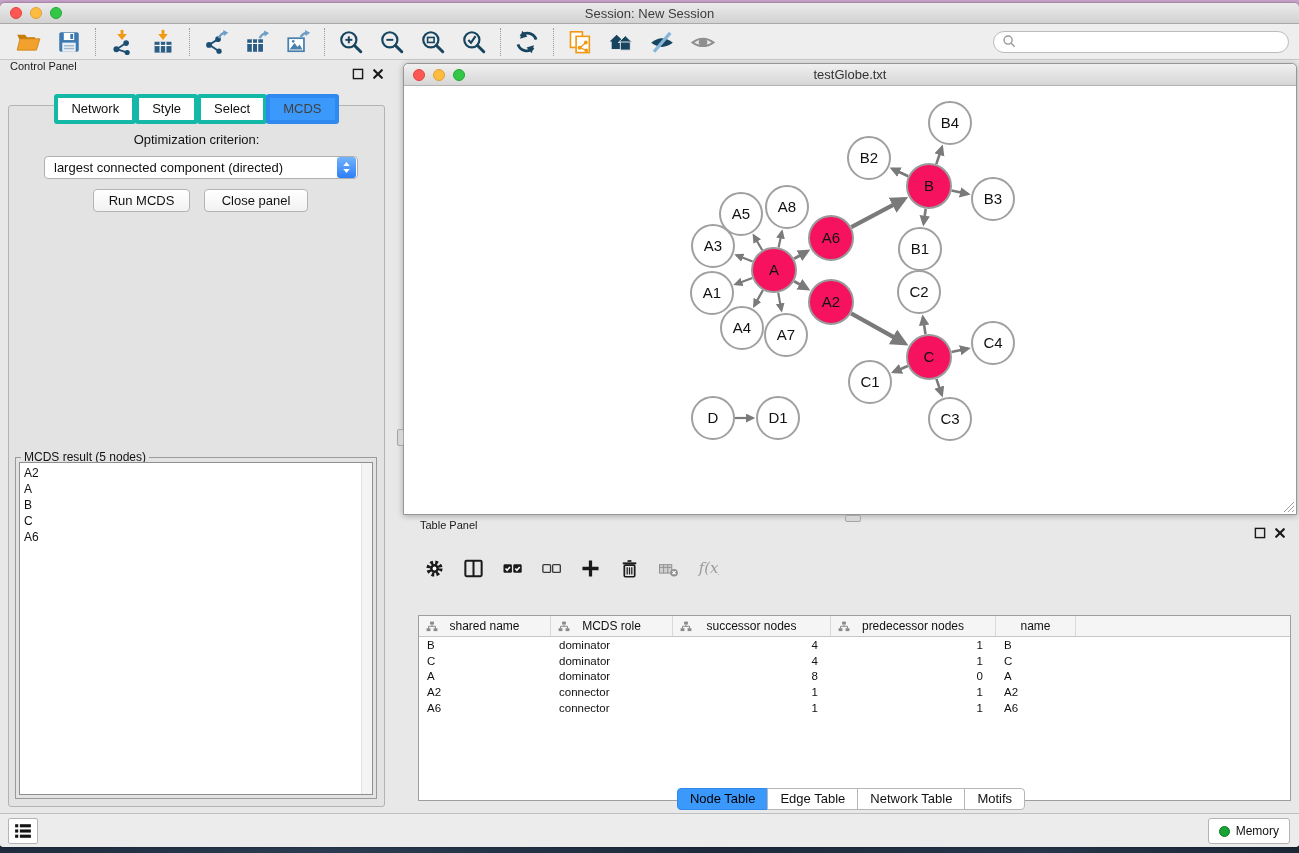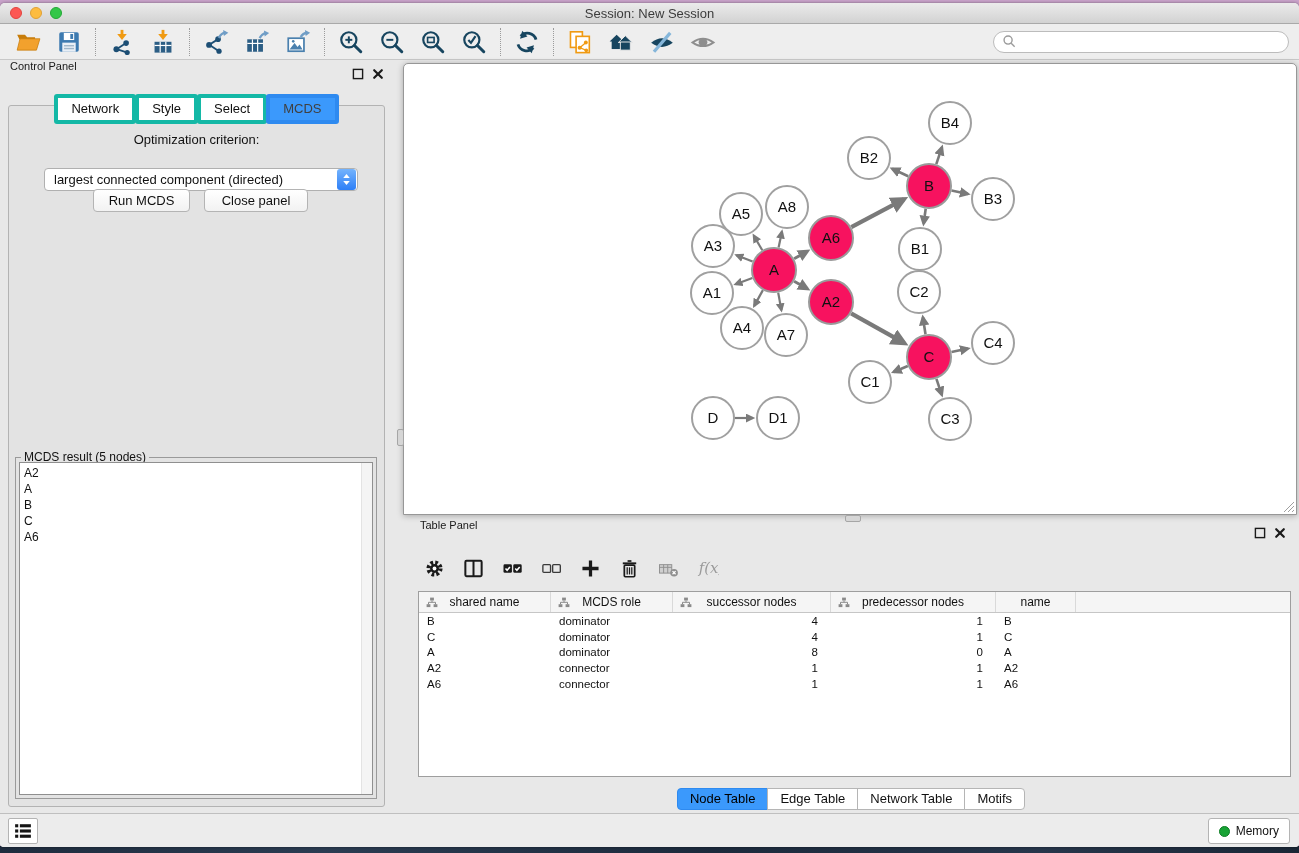--- a/index.html
+++ b/index.html
@@ -42,21 +42,21 @@
   .win-btn{width:12px;height:12px;cursor:pointer;}
   .win-btn svg{width:12px;height:12px;display:block;}
   .cp-tabs{position:absolute;left:0;right:0;top:34px;display:flex;justify-content:center;z-index:2;}
   .cp-tab{font-size:13px;padding:3px 13px 4px;background:#fff;border:4px solid #14b8a6;
     margin-left:-1px;color:#111;border-radius:3px;cursor:pointer;white-space:nowrap;}
   .cp-tab.active{background:#3b99fc;border-color:#2e8af0;color:#404040;}
   .cp-box{position:absolute;left:6px;right:7px;top:45px;bottom:6px;border:1px solid #b3b3b3;
     border-radius:3px;background:#e3e3e3;}
   .opt-label{position:absolute;top:26px;left:0;right:0;text-align:center;font-size:13px;color:#111;}
   .dropdown{position:absolute;left:35px;top:50px;width:314px;height:23px;background:#fff;
-    border:1px solid #b0b0b0;border-radius:4px;display:flex;align-items:center;cursor:pointer;overflow:hidden;margin-top:12px;}
+    border:1px solid #b0b0b0;border-radius:4px;display:flex;align-items:center;cursor:pointer;overflow:hidden;}
   .dropdown .val{flex:1;font-size:13px;padding-left:9px;color:#111;white-space:nowrap;}
   .stepper{width:19px;height:21px;margin-right:1px;border-radius:3px;
     background:linear-gradient(#74b3fd,#2d7ff7);display:flex;align-items:center;justify-content:center;}
   .stepper svg{width:9px;height:13px;}
   .btn{position:absolute;height:23px;background:linear-gradient(#ffffff,#f2f2f2);
     border:1px solid #b4b4b4;border-radius:4px;font-size:13px;color:#111;display:flex;
     align-items:center;justify-content:center;cursor:pointer;}
   .run-btn{left:84px;top:83px;width:97px;}
   .closep-btn{left:195px;top:83px;width:104px;}
   .resultbox{position:absolute;left:6px;right:7px;top:351px;bottom:7px;border:1px solid #9a9a9a;}
@@ -79,21 +79,21 @@
   .v-grip{position:absolute;left:397px;top:369px;width:7px;height:17px;background:#d6d6d6;
     border:1px solid #a6a6a6;border-radius:2px;cursor:ew-resize;}
   .h-grip{position:absolute;left:845px;top:455px;width:16px;height:7px;background:#d6d6d6;
     border:1px solid #a6a6a6;border-radius:2px;cursor:ns-resize;}
   
   .table-panel{position:absolute;left:404px;top:459px;right:0;bottom:0;}
   .tp-toolbar{position:absolute;left:18px;top:33px;height:32px;display:flex;align-items:center;gap:15px;}
   .tp-toolbar .tbtn{width:24px;height:24px;}
   .tp-toolbar .tbtn svg{width:23px;height:23px;}
   .tp-toolbar .tbtn.disabled{cursor:default;}
-  .tp-table{position:absolute;left:14px;right:8px;top:72px;height:186px;background:#fff;
+  .tp-table{position:absolute;left:14px;right:8px;top:96px;height:186px;background:#fff;
     border:1px solid #9e9e9e;overflow:hidden;}
   .tp-thead{display:flex;height:21px;background:#f5f5f5;border-bottom:1px solid #c6c6c6;}
   .th{position:relative;display:flex;align-items:center;justify-content:center;font-size:12px;
     color:#111;border-right:1px solid #d9d9d9;flex:none;cursor:pointer;}
   .th .tree{position:absolute;left:7px;top:5px;width:12px;height:11px;}
   .tr{display:flex;height:15.7px;align-items:center;font-size:11.5px;color:#111;cursor:default;}
   .td{flex:none;padding:0 8px;white-space:nowrap;overflow:hidden;}
   .td.num{text-align:right;padding-right:13px;}
   .tp-tabs{position:absolute;left:0;right:0;top:269px;display:flex;justify-content:center;}
   .seg{font-size:13px;height:22px;line-height:20px;padding:0 12px;background:#fff;
@@ -360,20 +360,28 @@
                 <li>B</li>
                 <li>C</li>
                 <li>A6</li>
               </ul>
             <div class="result-scroll"></div>
           </div>
         </div>
       </div>
 
       <div class="network-frame">
+        <div class="nf-titlebar">
+          <div class="lights">
+            <span class="light l-red"></span>
+            <span class="light l-yellow"></span>
+            <span class="light l-green"></span>
+          </div>
+          <div class="nf-title">testGlobe.txt</div>
+        </div>
         <div class="nf-canvas">
           <div><svg width="892" height="428" viewBox="0 0 892 428">
                 <defs>
                   <marker id="arw" markerUnits="strokeWidth" markerWidth="4.6" markerHeight="4.6" refX="3.1" refY="2" orient="auto">
                     <path d="M0 0 L4.2 2 L0 4 Z" fill="#7a7a7a"></path>
                   </marker>
                 </defs>
                 <line x1="357.3" y1="163.2" x2="348.8" y2="148.7" stroke="#7a7a7a" stroke-width="2.2" marker-end="url(#arw)"></line>
                 <line x1="373.6" y1="160.5" x2="376.9" y2="144.7" stroke="#7a7a7a" stroke-width="2.2" marker-end="url(#arw)"></line>
                 <line x1="347.6" y1="174.6" x2="331.5" y2="168.2" stroke="#7a7a7a" stroke-width="2.2" marker-end="url(#arw)"></line>

